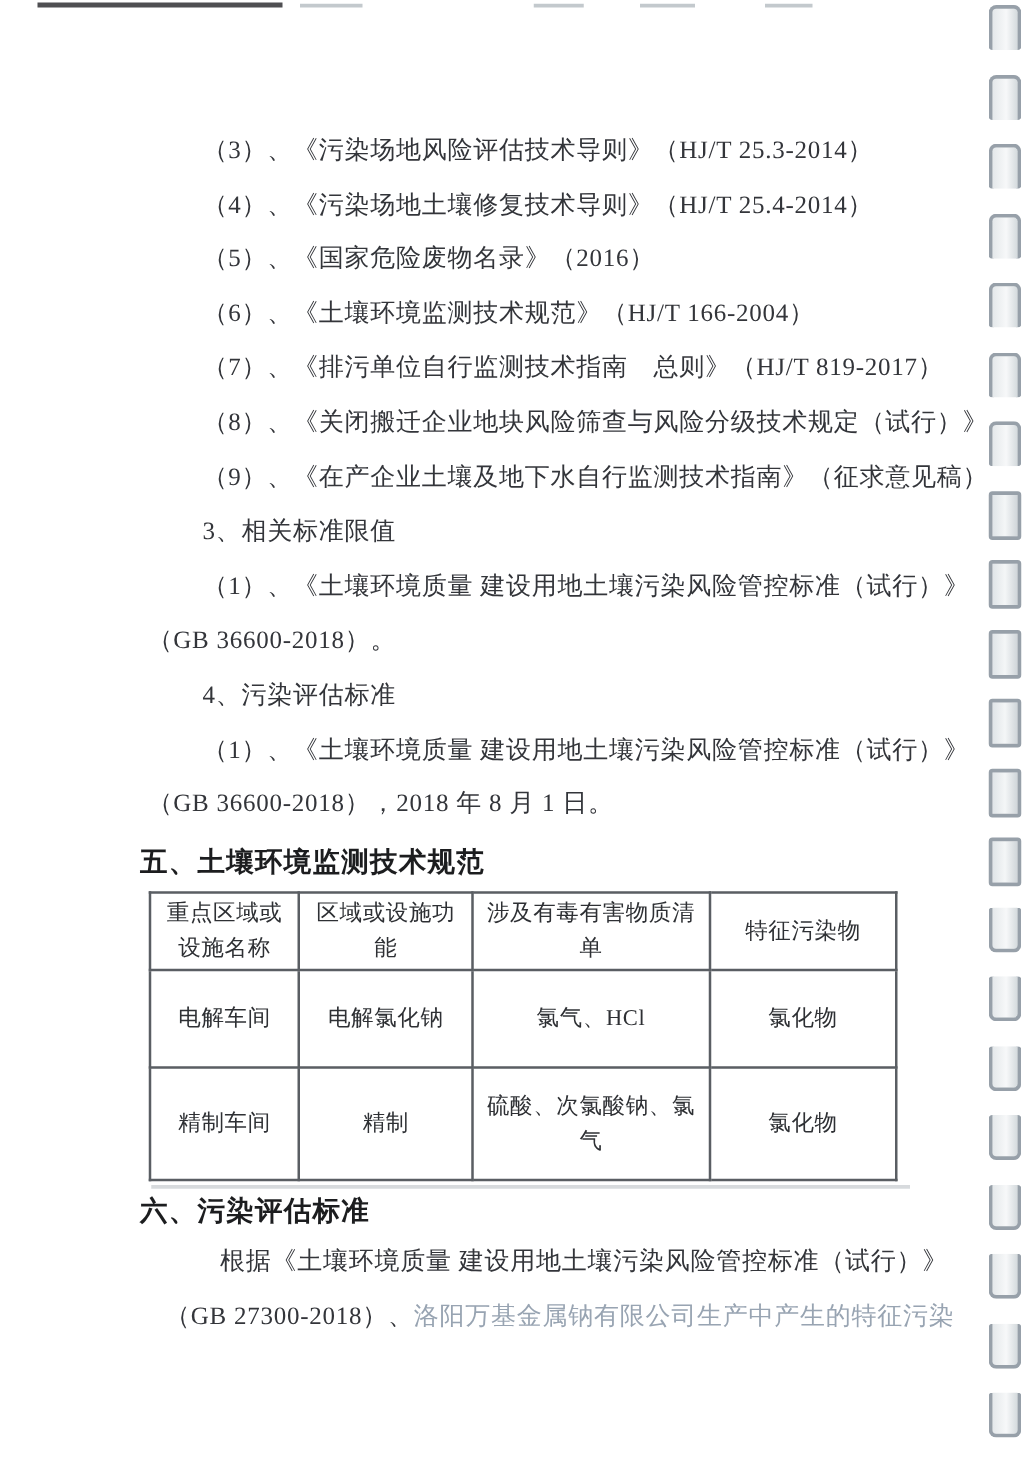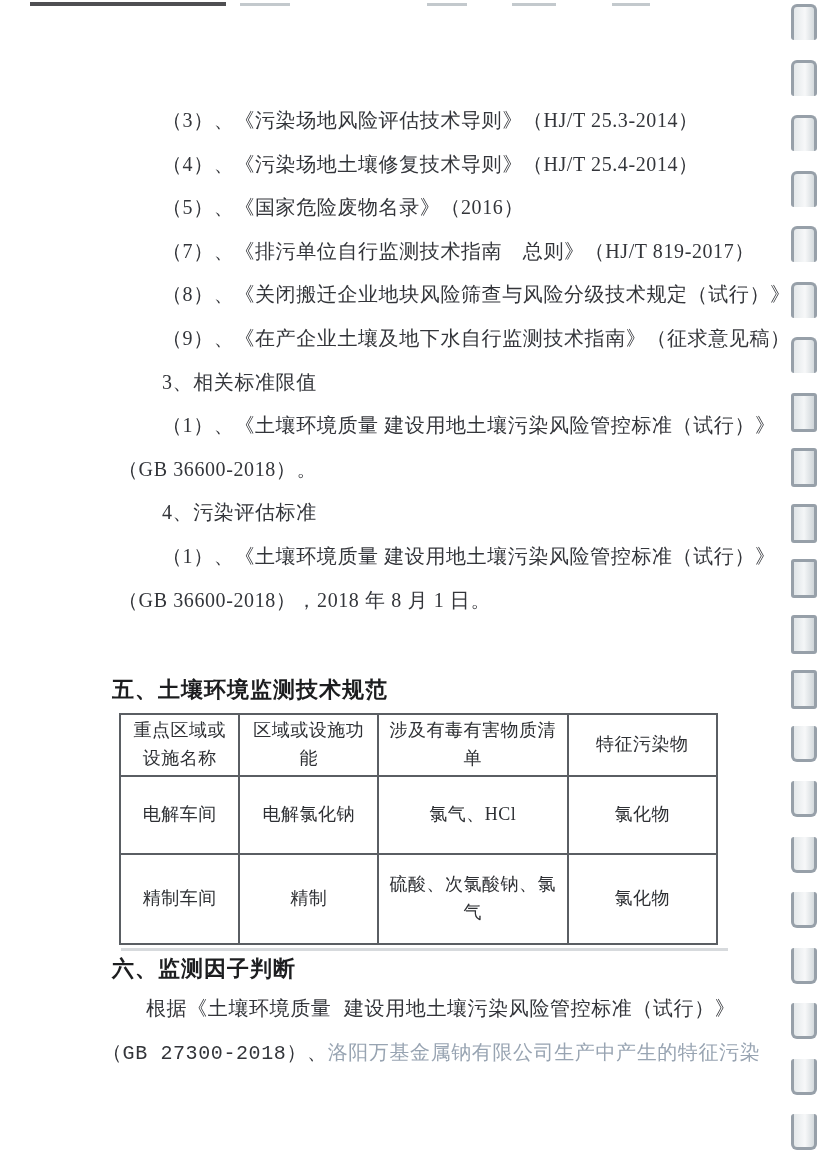--- a/index.html
+++ b/index.html
@@ -55,21 +55,21 @@
     letter-spacing:0.5px;line-height:1.55;
   }
   .key-table thead tr{height:62px;}
   .key-table tbody tr{height:54px;}
   .table-shadow{
     position:absolute;left:121px;top:948px;width:607px;height:3px;
     background:#c9ced2;opacity:.75;
   }
   
   .sec6-lines{
-    position:absolute;left:102px;top:988px;width:620px;font-family:Liberation Mono, monospace;
+    position:absolute;left:132px;top:988px;width:620px;
   }
   .sec6-lines p{
     margin:0;height:43.6px;line-height:43.6px;
     font-size:20px;letter-spacing:0.6px;white-space:nowrap;
   }
   .faded{color:#98a4b2;}
 </style>
 </head>
 <body>
 
@@ -78,20 +78,21 @@
   <div class="edge-artifact" style="left:30px;top:2px;width:196px;height:4px;"></div>
   <div class="edge-artifact light" style="left:240px;top:3px;width:50px;height:3px;"></div>
   <div class="edge-artifact light" style="left:427px;top:3px;width:40px;height:3px;"></div>
   <div class="edge-artifact light" style="left:512px;top:3px;width:44px;height:3px;"></div>
   <div class="edge-artifact light" style="left:612px;top:3px;width:38px;height:3px;"></div>
 
   <div class="doc-lines">
     <p class="ind">（3）、《污染场地风险评估技术导则》（HJ/T 25.3-2014）</p>
     <p class="ind">（4）、《污染场地土壤修复技术导则》（HJ/T 25.4-2014）</p>
     <p class="ind">（5）、《国家危险废物名录》（2016）</p>
+    <p class="ind">（6）、《土壤环境监测技术规范》（HJ/T 166-2004）</p>
     <p class="ind">（7）、《排污单位自行监测技术指南　总则》（HJ/T 819-2017）</p>
     <p class="ind">（8）、《关闭搬迁企业地块风险筛查与风险分级技术规定（试行）》</p>
     <p class="ind">（9）、《在产企业土壤及地下水自行监测技术指南》（征求意见稿）</p>
     <p class="ind">3、相关标准限值</p>
     <p class="ind">（1）、《土壤环境质量 建设用地土壤污染风险管控标准（试行）》</p>
     <p>（GB 36600-2018）。</p>
     <p class="ind">4、污染评估标准</p>
     <p class="ind">（1）、《土壤环境质量 建设用地土壤污染风险管控标准（试行）》</p>
     <p>（GB 36600-2018），2018 年 8 月 1 日。</p>
   </div>
@@ -123,21 +124,21 @@
       <tr>
         <td>精制车间</td>
         <td>精制</td>
         <td>硫酸、次氯酸钠、氯气</td>
         <td>氯化物</td>
       </tr>
     </tbody>
   </table>
   <div class="table-shadow"></div>
 
-  <h2 class="heading" id="heading-6">六、监测因子判断</h2>
+  <h2 class="heading" id="heading-6">六、污染评估标准</h2>
 
   <div class="sec6-lines">
     <p class="ind">根据《土壤环境质量 建设用地土壤污染风险管控标准（试行）》</p>
     <p><span>（GB 27300-2018）、</span><span class="faded">洛阳万基金属钠有限公司生产中产生的特征污染</span></p>
   </div>
 
   <div id="rings">
       <div class="ring open-bottom" style="top: 4px;"></div>
       <div class="ring open-bottom" style="top: 59.5px;"></div>
       <div class="ring open-bottom" style="top: 115px;"></div>

